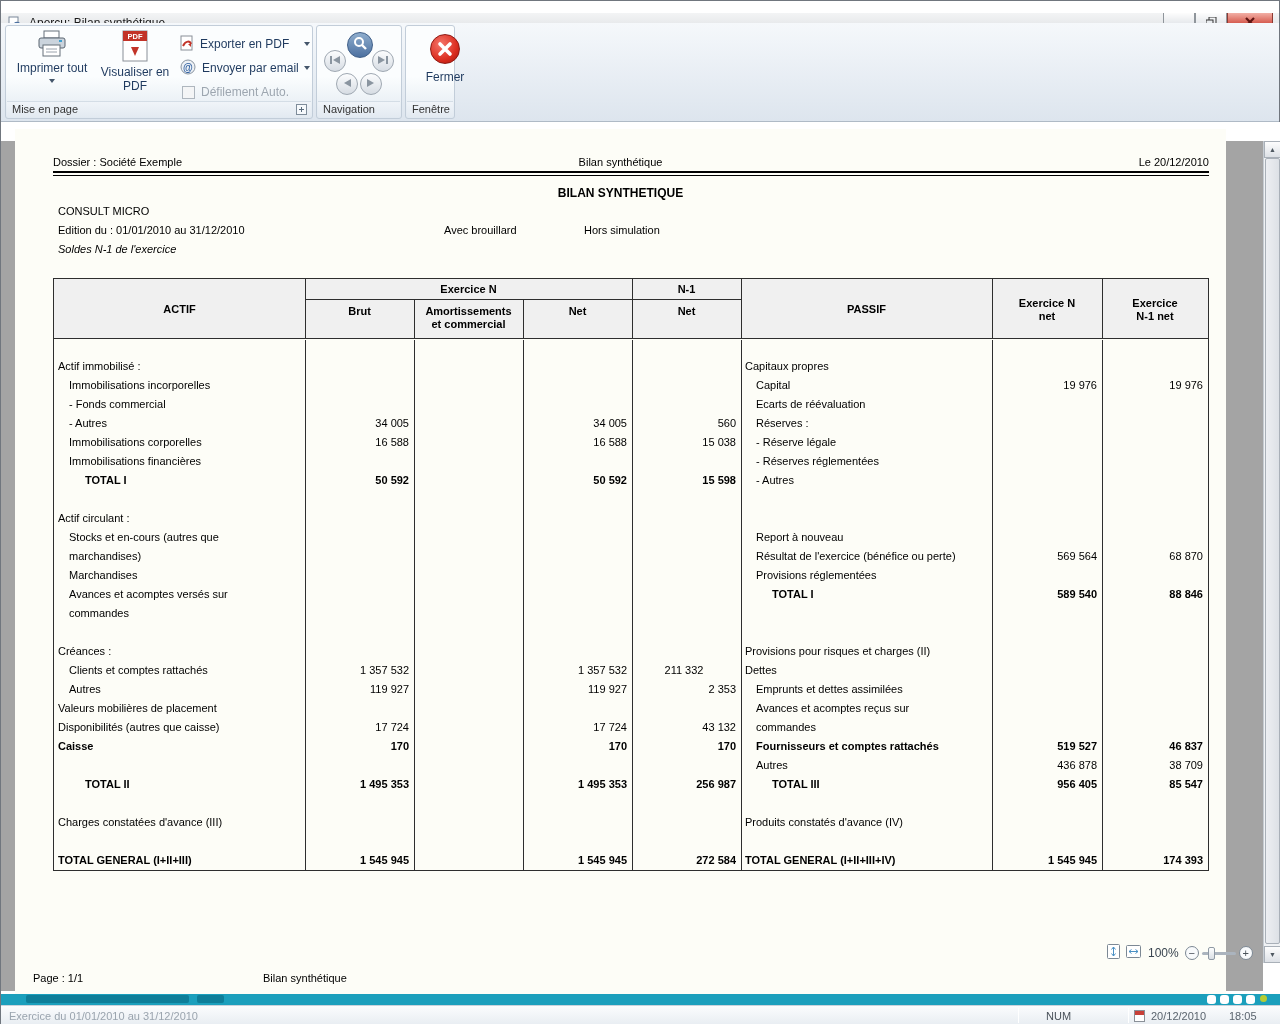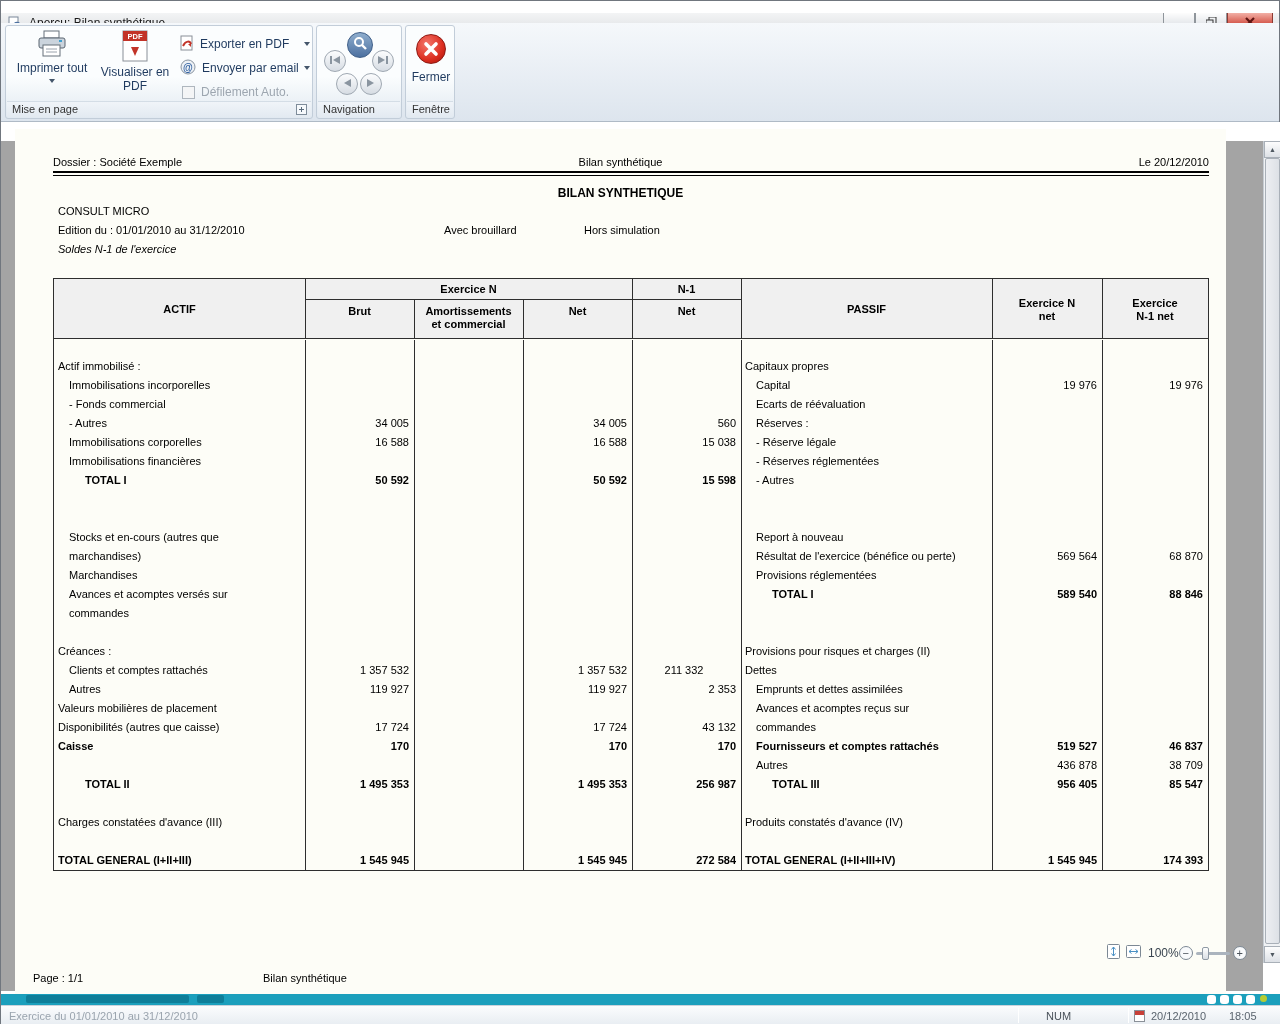--- a/index.html
+++ b/index.html
@@ -211,21 +211,21 @@
         <span><svg width="10" height="12">
               <path d="M1 2 L8 6 L1 10 Z" fill="#8A95A0"></path>
             </svg></span>
       </div>
       <div class="tstrip">
         <span>Navigation</span>
       </div>
     </div>
 
     <div class="tgroup" style="left:404px; width:50px;">
-      <div class="bigbtn" style="left:2px; top:6px; width:46px; height:70px;">
+      <div class="bigbtn" style="left:16px; top:6px; width:46px; height:70px;">
         <div class="fermericon" style="left:8px; top:2px;">
           <svg width="16" height="16">
               <path d="M3 3 L13 13 M13 3 L3 13" stroke="#fff" stroke-width="3.6" stroke-linecap="round"></path>
             </svg>
         </div>
         <div style="position:absolute; left:0; width:46px; top:38px;">Fermer</div>
       </div>
       <div class="tstrip">
         <span>Fenêtre</span>
       </div>
@@ -352,20 +352,29 @@
             </div>
             <div class="bs-row" style="top: 150px;">
               <span class="bs-cell" style="left: 4px; width: 243px; text-align: left;"></span>
               <span class="bs-cell" style="left: 251px; width: 104px; text-align: right;"></span>
               <span class="bs-cell" style="left: 469px; width: 104px; text-align: right;"></span>
               <span class="bs-cell" style="left: 578px; width: 104px; text-align: right;"></span>
               <span class="bs-cell" style="left: 691px; width: 242px; text-align: left;"></span>
               <span class="bs-cell" style="left: 938px; width: 105px; text-align: right;"></span>
               <span class="bs-cell" style="left: 1048px; width: 101px; text-align: right;"></span>
             </div>
+            <div class="bs-row" style="top: 169px;">
+              <span class="bs-cell" style="left: 4px; width: 243px; text-align: left;">Actif circulant :</span>
+              <span class="bs-cell" style="left: 251px; width: 104px; text-align: right;"></span>
+              <span class="bs-cell" style="left: 469px; width: 104px; text-align: right;"></span>
+              <span class="bs-cell" style="left: 578px; width: 104px; text-align: right;"></span>
+              <span class="bs-cell" style="left: 691px; width: 242px; text-align: left;"></span>
+              <span class="bs-cell" style="left: 938px; width: 105px; text-align: right;"></span>
+              <span class="bs-cell" style="left: 1048px; width: 101px; text-align: right;"></span>
+            </div>
             <div class="bs-row" style="top: 188px;">
               <span class="bs-cell" style="left: 15px; width: 232px; text-align: left;">Stocks et en-cours (autres que</span>
               <span class="bs-cell" style="left: 251px; width: 104px; text-align: right;"></span>
               <span class="bs-cell" style="left: 469px; width: 104px; text-align: right;"></span>
               <span class="bs-cell" style="left: 578px; width: 104px; text-align: right;"></span>
               <span class="bs-cell" style="left: 702px; width: 231px; text-align: left;">Report à nouveau</span>
               <span class="bs-cell" style="left: 938px; width: 105px; text-align: right;"></span>
               <span class="bs-cell" style="left: 1048px; width: 101px; text-align: right;"></span>
             </div>
             <div class="bs-row" style="top: 207px;">
@@ -534,21 +543,21 @@
             <rect x="2.5" y="1.5" width="12" height="14" rx="1" fill="#fff" stroke="#7C8894"></rect>
             <path d="M8.5 4 L8.5 13 M8.5 4 l-2 2.5 M8.5 4 l2 2.5 M8.5 13 l-2 -2.5 M8.5 13 l2 -2.5" stroke="#4A90C4" fill="none"></path>
           </svg>
       </span>
       <span style="margin-right:6px;">
         <svg width="17" height="17">
             <rect x="1.5" y="2.5" width="14" height="12" rx="1" fill="#fff" stroke="#7C8894"></rect>
             <path d="M4 8.5 L13 8.5 M4 8.5 l2.5 -2 M4 8.5 l2.5 2 M13 8.5 l-2.5 -2 M13 8.5 l-2.5 2" stroke="#4A90C4" fill="none"></path>
           </svg>
       </span>
-      <span style="font-size:12px; color:#3A4550; ">100%</span>
+      <span style="font-size:12px; color:#3A4550; margin-right:6px;">100%</span>
       <span class="zcirc">−</span>
       <span class="ztrack">
           <span class="zhandle"></span>
         </span>
       <span class="zcirc">+</span>
     </div>
 
     <div id="vscroll">
       <div class="sbtn" style="top:0;">▲</div>
       <div class="sthumb"></div>

